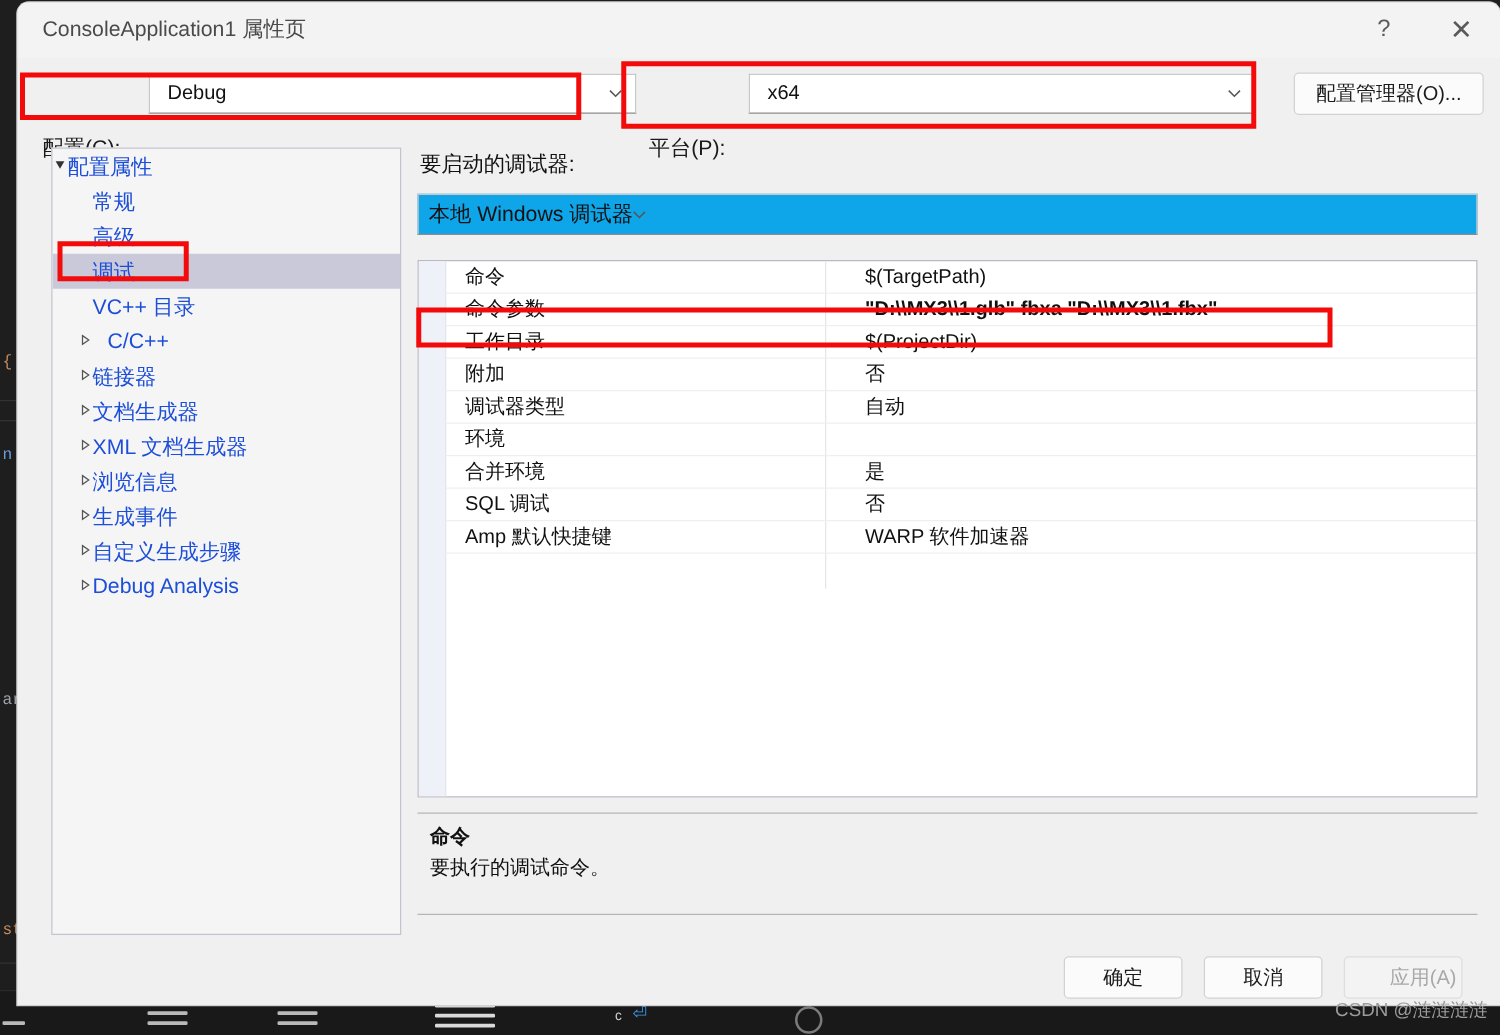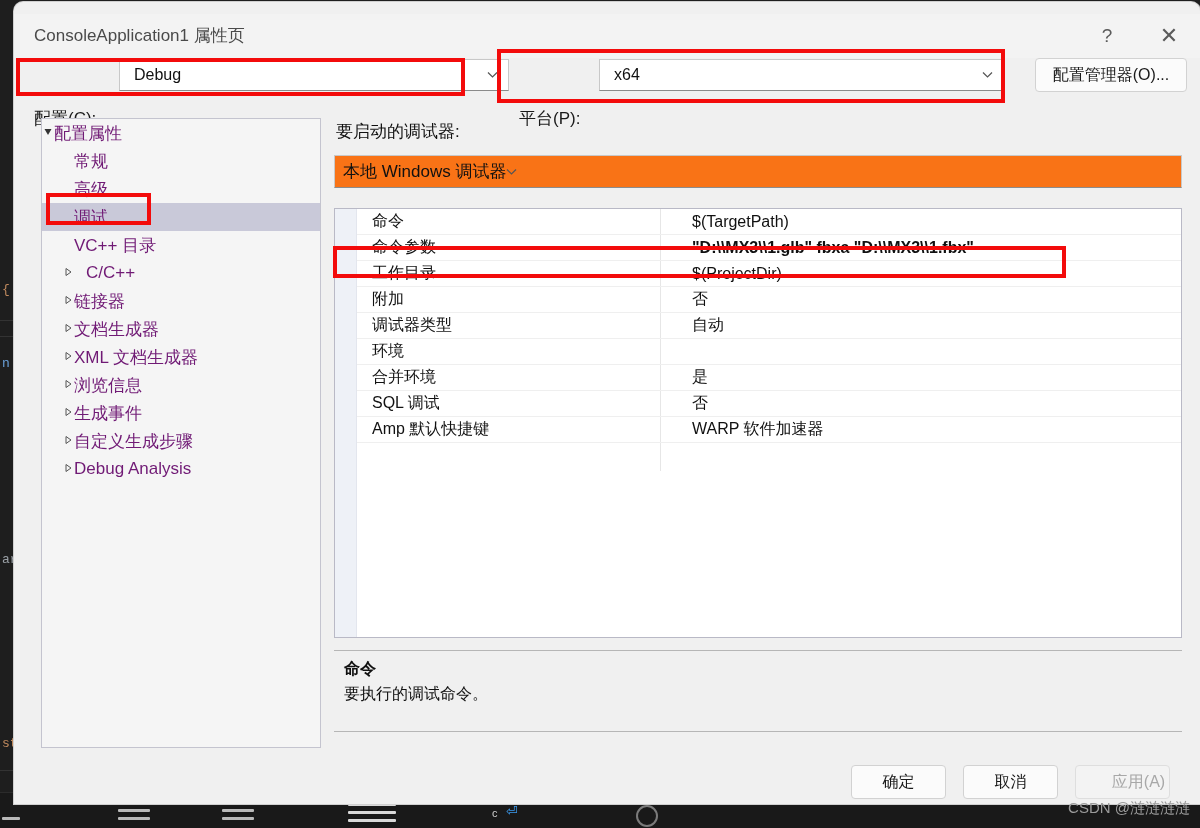--- a/index.html
+++ b/index.html
@@ -54,21 +54,21 @@
     left: 14px; top: 2px;
     width: 1186px; height: 802px;
     background: #f0f0f0;
     border-radius: 9px 9px 0 0;
     box-shadow: 0 0 0 1px #d0d0d0;
     overflow: hidden;
   }
 
   
   #titlebar {
-    position: absolute; left: 0; top: 12px; width: 1186px; height: 44px;
+    position: absolute; left: 0; top: 0; width: 1186px; height: 44px;
     background: #f3f3f3;
   }
   #dlg-title {
     position: absolute; left: 20px; top: 10px;
     font-size: 17px; color: #4a4a4a;
   }
   #help-btn, #close-btn {
     position: absolute; top: 0; height: 44px; width: 46px;
     display: flex; align-items: center; justify-content: center;
     color: #5a5a5a;
@@ -114,35 +114,35 @@
   
   #tree {
     position: absolute; left: 27px; top: 116px;
     width: 280px; height: 630px;
     background: #f5f5f5; border: 1px solid #c4c4cf;
     overflow: hidden;
   }
   .tnode {
     position: relative; height: 28px;
     display: flex; align-items: center;
-    font-size: 17px; color: #701a75;
+    font-size: 17px; color: #1d4ed8;
   }
   .tnode.sel { background: #c9c9d9; }
   .tnode .arrow {
     position: absolute; width: 16px; text-align: center;
     font-size: 10px; color: #555;
   }
   .tnode .tlabel { white-space: nowrap; }
 
   
   #right { position: absolute; left: 320px; top: 116px; width: 848px; }
   #dbg-caption { font-size: 17px; color: #111; margin: 2px 0 12px 2px; }
   #dbg-combo {
     position: relative; width: 848px; height: 33px;
-    background: #f97316; border: 1px solid #c8c8c8; border-bottom: 1px solid #8c8c8c;
+    background: #0ea5e9; border: 1px solid #c8c8c8; border-bottom: 1px solid #8c8c8c;
     display: flex; align-items: center;
   }
   #dbg-combo .val { font-size: 17px; color: #111; padding-left: 8px; }
 
   
   #grid {
     position: relative; margin-top: 20px;
     width: 848px; height: 430px;
     background: #ffffff; border: 1px solid #b9b9c6;
     overflow: hidden;

